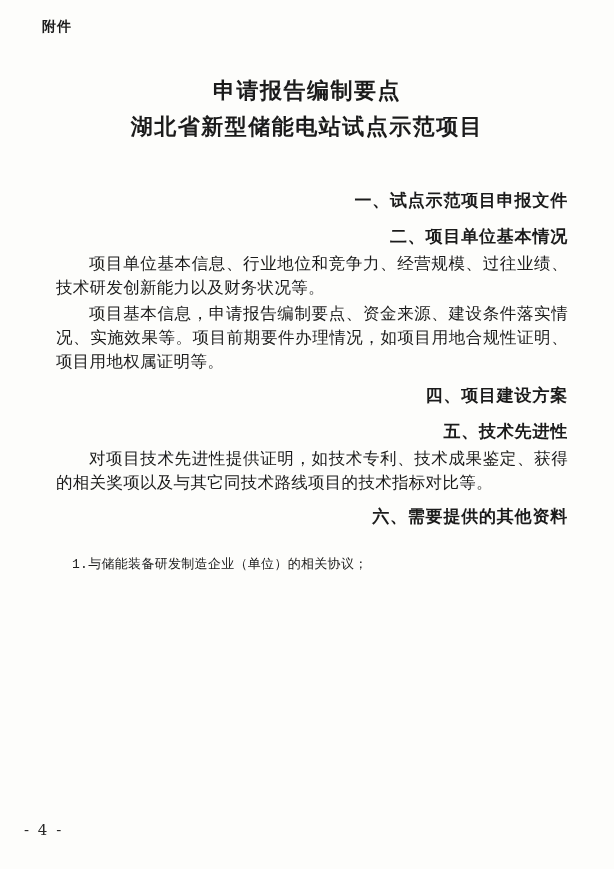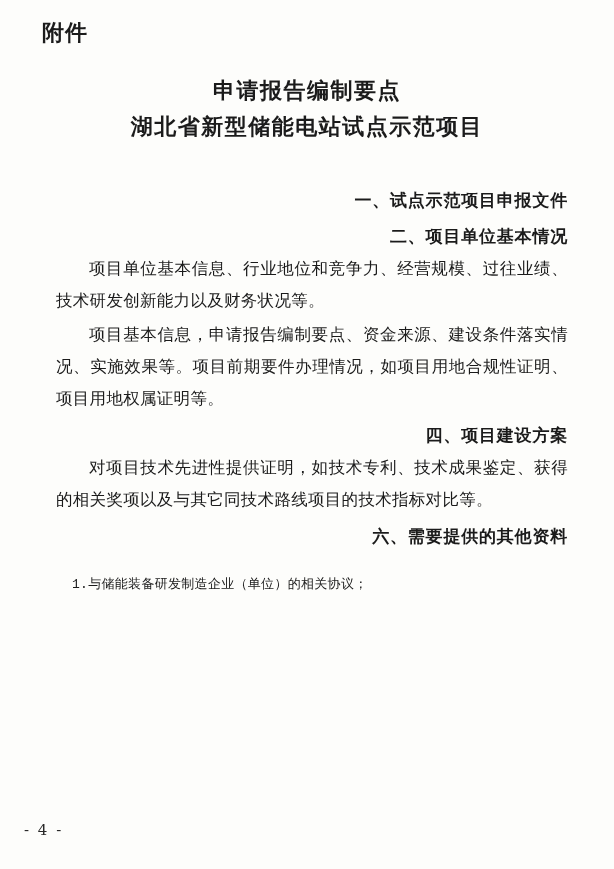--- a/index.html
+++ b/index.html
@@ -20,21 +20,21 @@
     left: 0;
     top: 0;
     width: 614px;
     height: 869px;
     background: #fdfdfb;
   }
   .attachment-label {
     position: absolute;
     left: 28px;
     top: 18px;
-    font-size: 22px;
+    font-size: 14px;
     font-weight: bold;
     letter-spacing: 1px;
     font-family: "DejaVu Sans", sans-serif;
     padding-left: 14px;
   }
   .title-block {
     position: absolute;
     left: 0;
     top: 72px;
     width: 614px;
@@ -57,26 +57,26 @@
     font-size: 17px;
     font-weight: bold;
     letter-spacing: 0.8px;
     line-height: 31px;
     margin: 5px 0 1px 0;
     font-family: "DejaVu Sans", sans-serif;
     text-align: right;
   }
   .para {
     font-size: 16.5px;
-    line-height: 32px;
+    line-height: 24px;
     letter-spacing: 0.3px;
     text-indent: 33px;
     margin: 0 0 2px 0;
     text-align: justify;
-    font-family: Liberation Serif, serif;
+    font-family: Liberation Mono, monospace;
   }
   .list-item {
     font-size: 13px;
     line-height: 34px;
     letter-spacing: 0.3px;
     margin: 16px;
     font-family: Liberation Mono, monospace;
   }
   .footer {
     position: absolute;
@@ -104,20 +104,21 @@
 
     <div class="heading">一、试点示范项目申报文件</div>
 
     <div class="heading">二、项目单位基本情况</div>
     <p class="para">项目单位基本信息、行业地位和竞争力、经营规模、过往业绩、技术研发创新能力以及财务状况等。</p>
 
     <p class="para">项目基本信息，申请报告编制要点、资金来源、建设条件落实情况、实施效果等。项目前期要件办理情况，如项目用地合规性证明、项目用地权属证明等。</p>
 
     <div class="heading">四、项目建设方案</div>
 
+    <div class="heading">五、技术先进性</div>
     <p class="para">对项目技术先进性提供证明，如技术专利、技术成果鉴定、获得的相关奖项以及与其它同技术路线项目的技术指标对比等。</p>
 
     <div class="heading">六、需要提供的其他资料</div>
 
     <p class="list-item">1.与储能装备研发制造企业（单位）的相关协议；</p>
 
   </div>
 
   <div class="footer">- 4 -</div>
 

